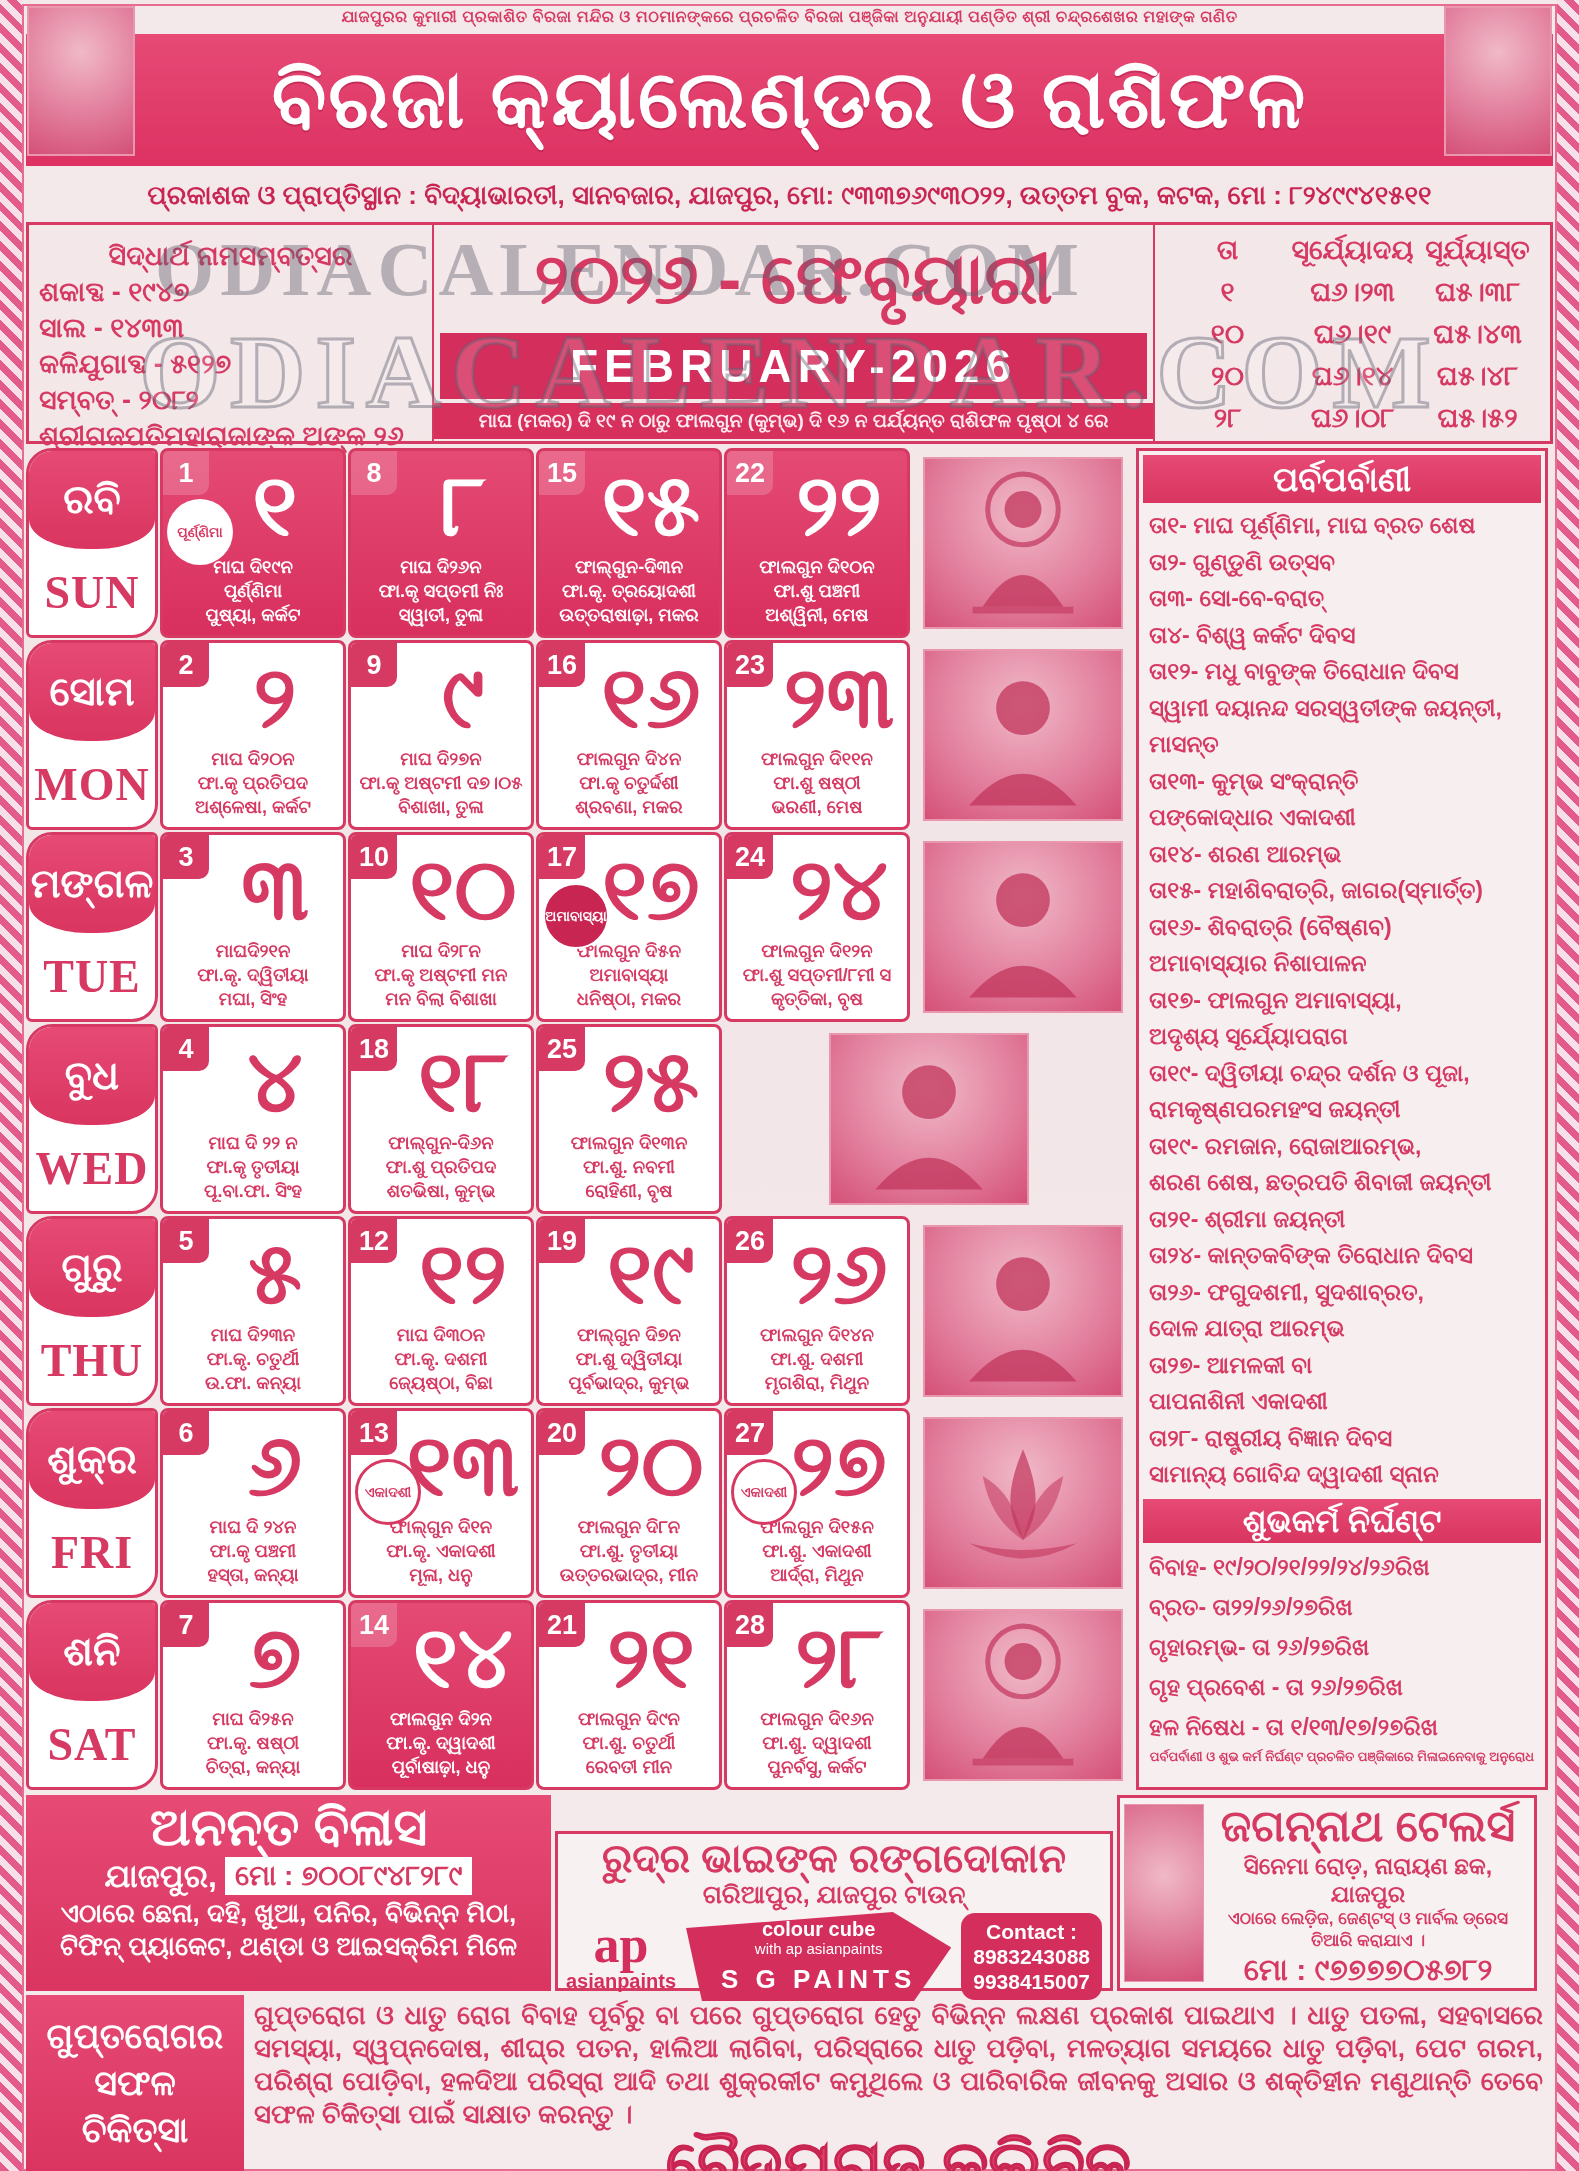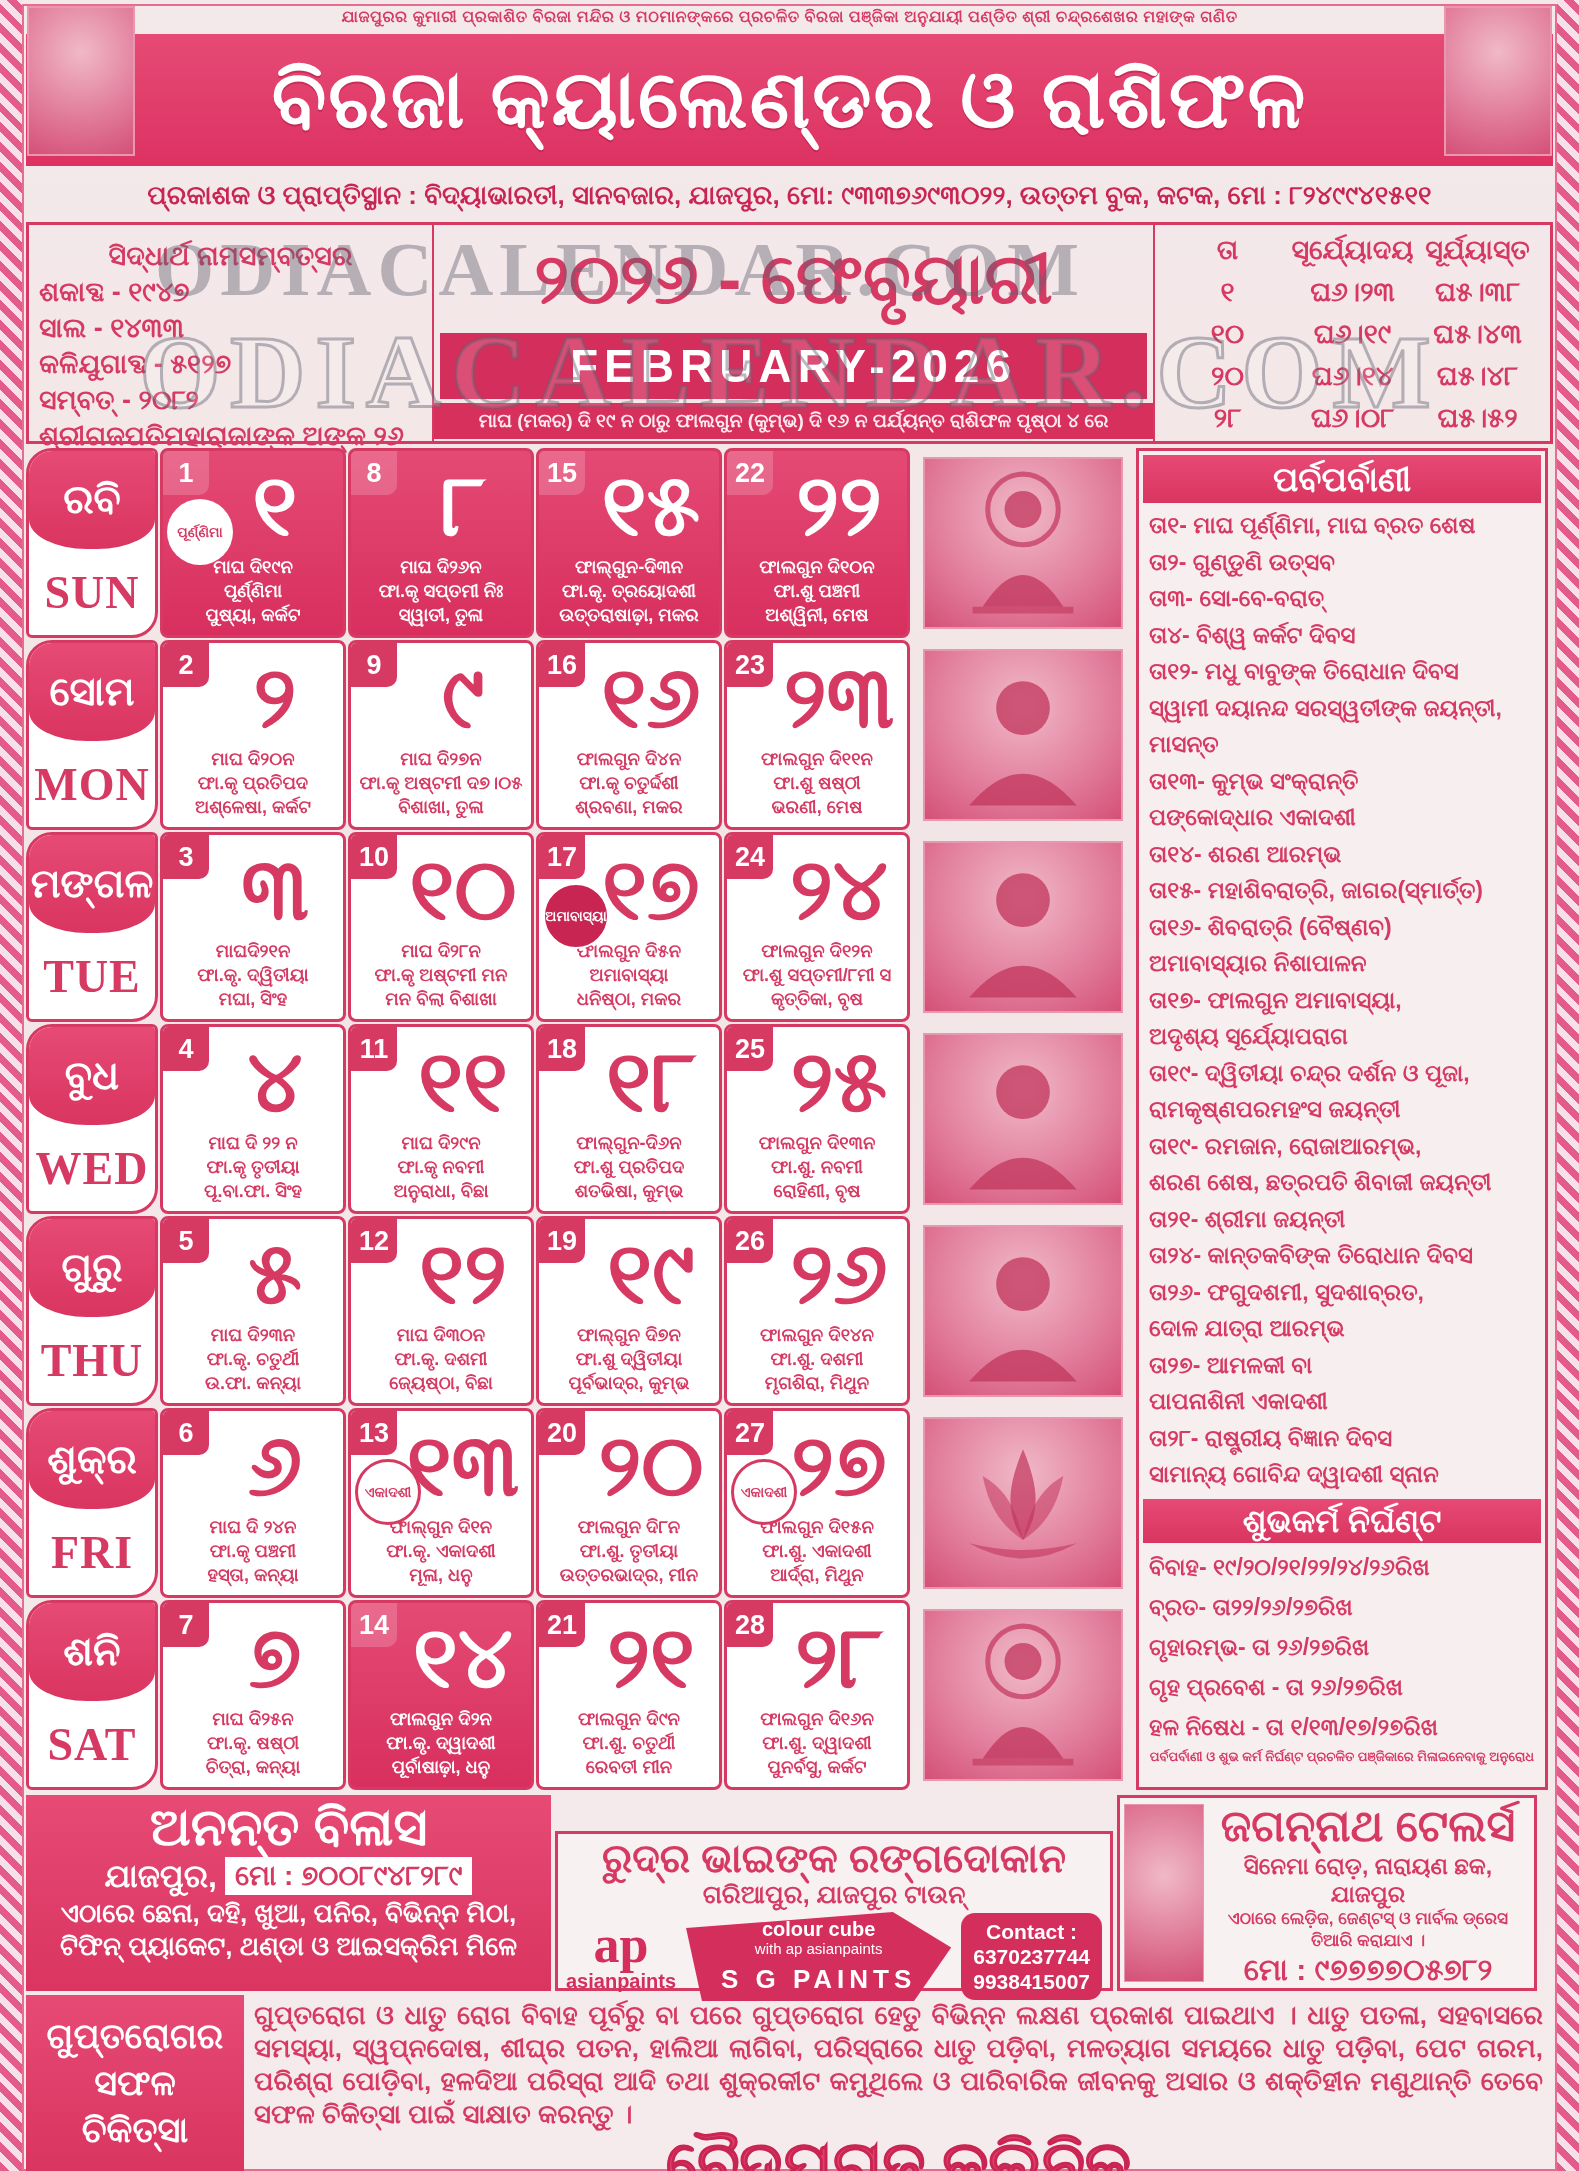--- a/index.html
+++ b/index.html
@@ -386,29 +386,20 @@
         <div class="date-cell">
           <div class="cell-corner">4</div>
           <div class="cell-num">୪</div>
           <div class="cell-lines">
             <div>ମାଘ ଦି ୨୨ ନ</div>
             <div>ଫା.କୃ ତୃତୀୟା</div>
             <div>ପୂ.ବା.ଫା. ସିଂହ</div>
           </div>
         </div>
         <div class="date-cell">
-          <div class="cell-corner">11</div>
-          <div class="cell-num">୧୧</div>
-          <div class="cell-lines">
-            <div>ମାଘ ଦି୨୯ନ</div>
-            <div>ଫା.କୃ ନବମୀ</div>
-            <div>ଅନୁରାଧା, ବିଛା</div>
-          </div>
-        </div>
-        <div class="date-cell">
           <div class="cell-corner">18</div>
           <div class="cell-num">୧୮</div>
           <div class="cell-lines">
             <div>ଫାଲ୍ଗୁନ-ଦି୬ନ</div>
             <div>ଫା.ଶୁ ପ୍ରତିପଦ</div>
             <div>ଶତଭିଷା, କୁମ୍ଭ</div>
           </div>
         </div>
         <div class="date-cell">
           <div class="cell-corner">25</div>
@@ -645,21 +636,21 @@
           <div class="ap-logo">ap</div>
           <div class="ap-sub">asianpaints</div>
         </div>
         <div class="sg-shape">
           <div class="cc">colour cube</div>
           <div class="ccw">with ap asianpaints</div>
           <div class="sg">S G PAINTS</div>
         </div>
         <div class="contact-box">
           <div>Contact :</div>
-          <div>6370237744</div>
+          <div>8983243088</div>
           <div>9938415007</div>
         </div>
       </div>
     </div>
     <div class="ad-jag">
       <div class="scissors"></div>
       <div class="t">ଜଗନ୍ନାଥ ଟେଲର୍ସ</div>
       <div class="l1">ସିନେମା ରୋଡ଼, ନାରାୟଣ ଛକ, ଯାଜପୁର</div>
       <div class="l2">ଏଠାରେ ଲେଡ଼ିଜ, ଜେଣ୍ଟସ୍ ଓ ମାର୍ବଲ ଡ୍ରେସ ତିଆରି କରାଯାଏ ।</div>
       <div class="ph">ମୋ : ୯୭୭୭୭୦୫୭୮୨</div>

